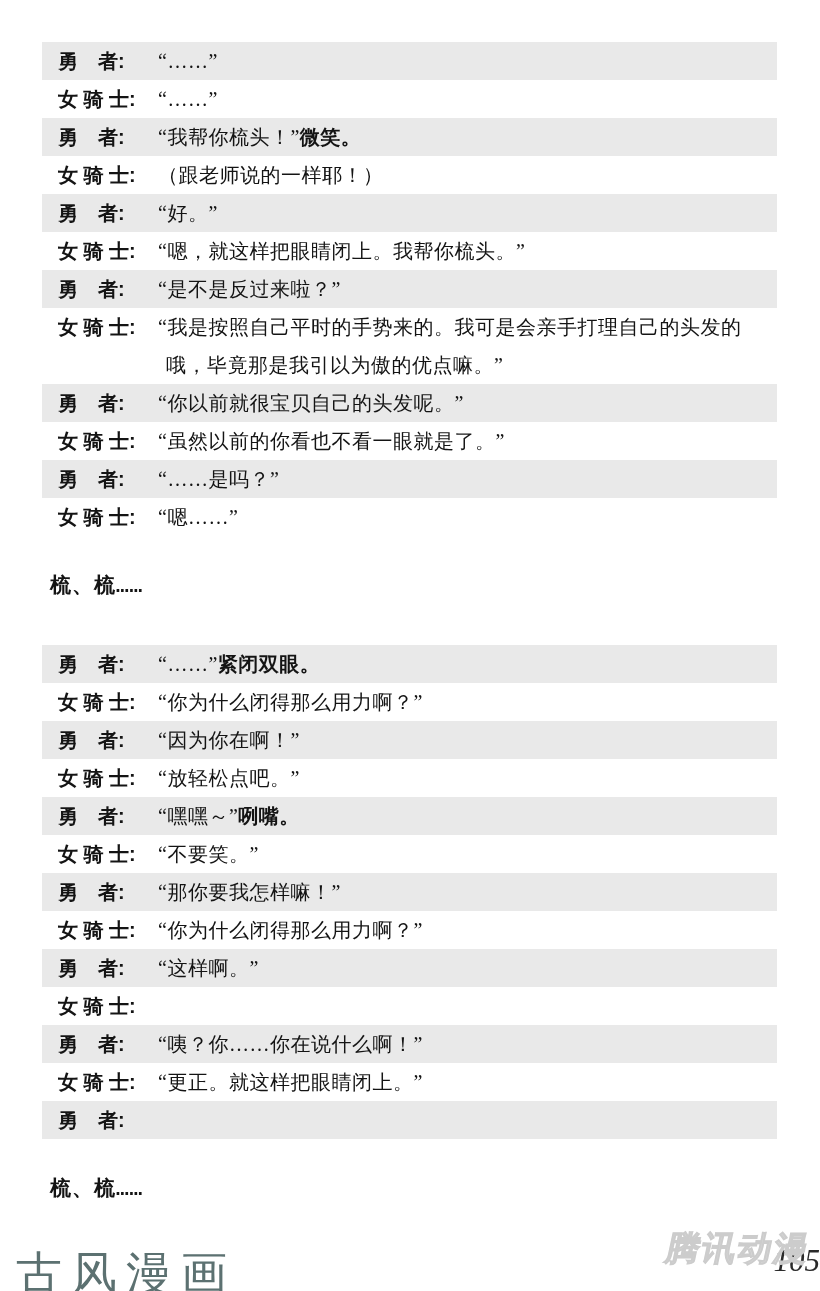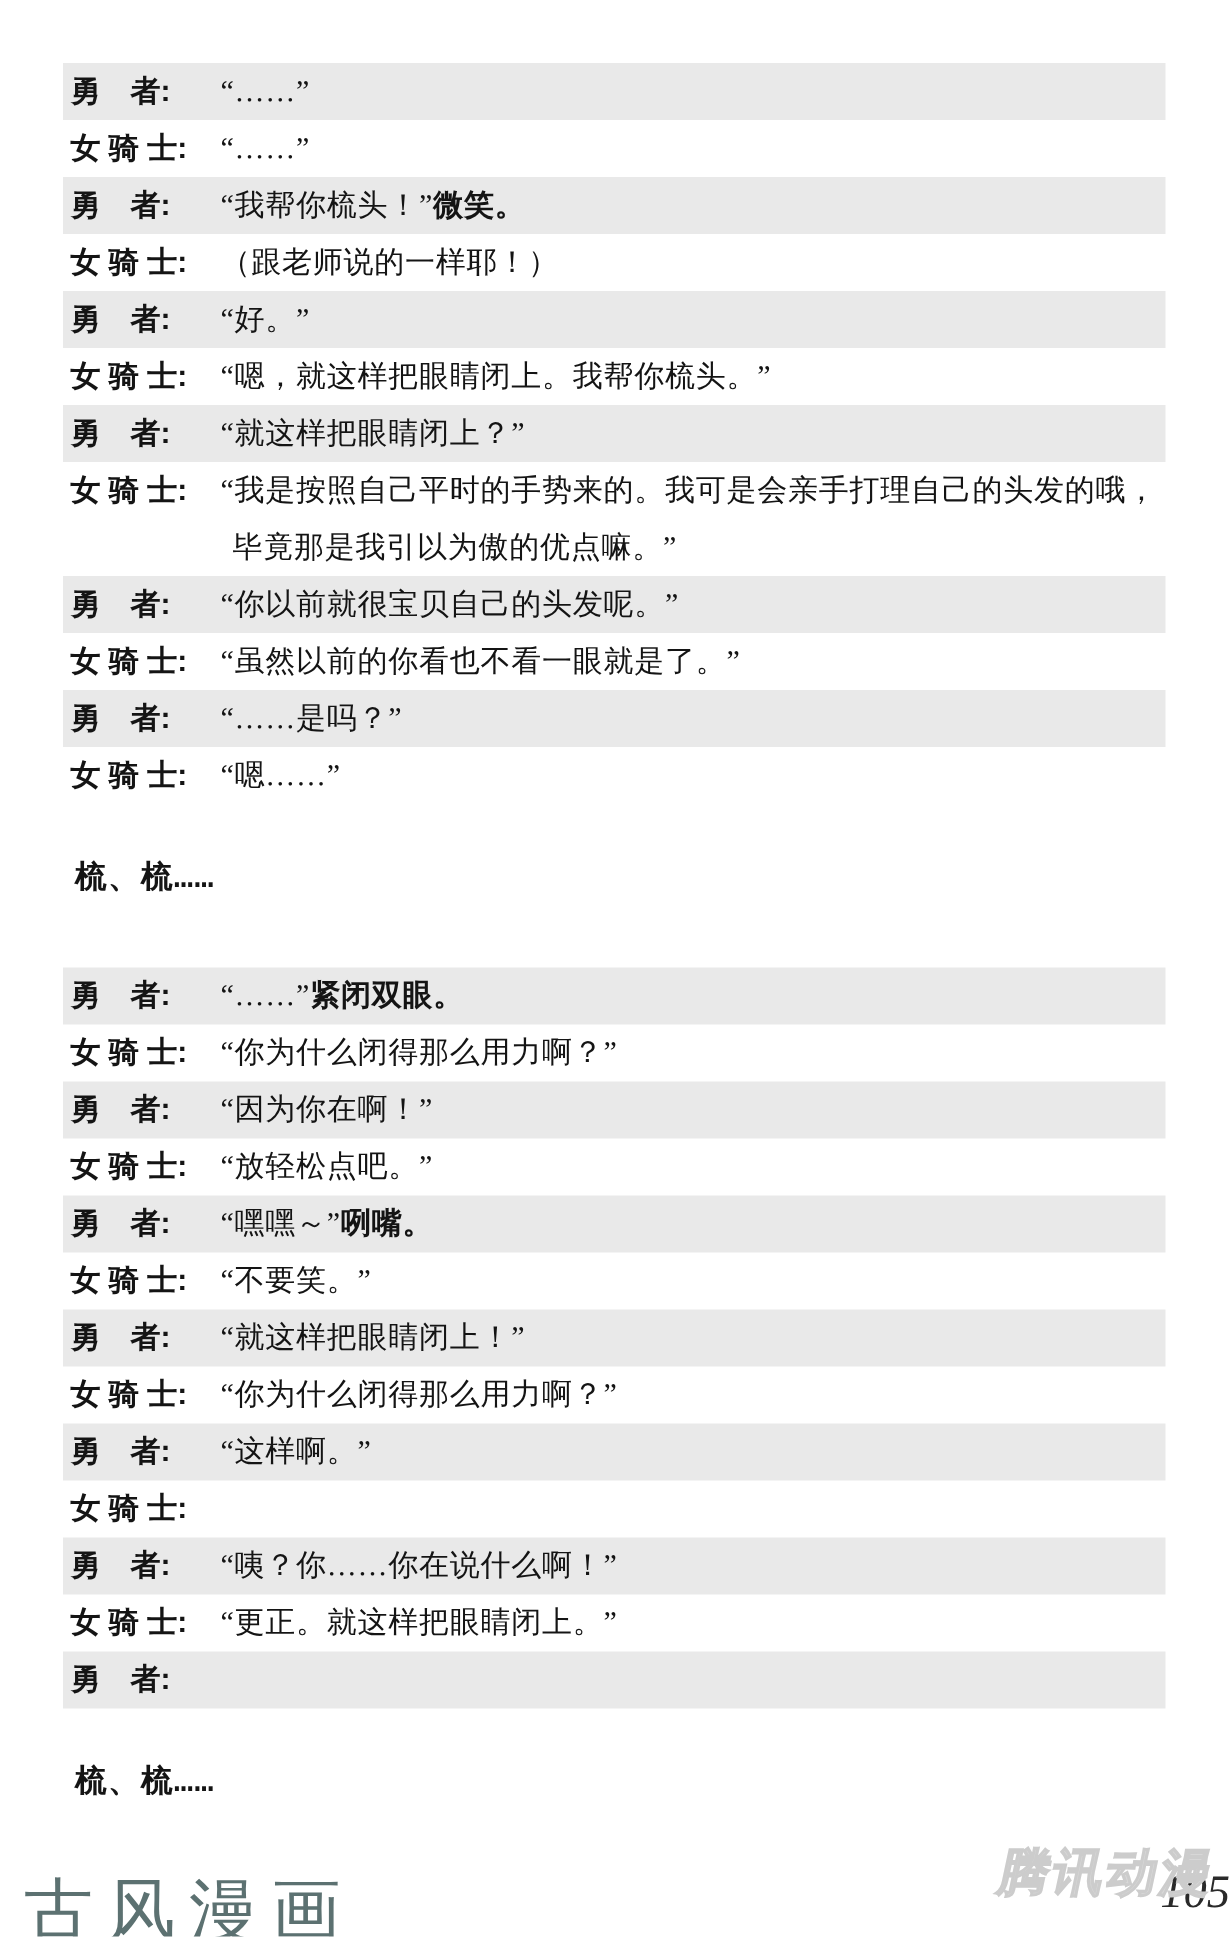--- a/index.html
+++ b/index.html
@@ -19,21 +19,21 @@
   .row {
     margin: 0 43px 0 42px;
     display: flex;
     align-items: flex-start;
     min-height: 38px;
     line-height: 38px;
   }
   .row.shaded { background: var(--row-shaded-bg, #e9e9e9); }
   .speaker {
     flex: 0 0 100px;
-    padding-left: 5px;
+    padding-left: 16px;
     font-weight: bold;
     font-size: 20px;
     white-space: pre;
     font-family: "Liberation Sans", sans-serif;
   }
   .text {
     flex: 1;
     font-size: 20px;
     font-family: "Liberation Serif", serif;
     padding-left: 8px;
@@ -111,21 +111,21 @@
       <div class="row shaded">
         <span class="speaker">勇　者:</span>
         <span class="text"><span>“好。”</span></span>
       </div>
       <div class="row">
         <span class="speaker">女 骑 士:</span>
         <span class="text"><span>“嗯，就这样把眼睛闭上。我帮你梳头。”</span></span>
       </div>
       <div class="row shaded">
         <span class="speaker">勇　者:</span>
-        <span class="text"><span>“就这样把眼睛闭上？”</span></span>
+        <span class="text"><span>“是不是反过来啦？”</span></span>
       </div>
       <div class="row">
         <span class="speaker">女 骑 士:</span>
         <span class="text"><span>“我是按照自己平时的手势来的。我可是会亲手打理自己的头发的哦，毕竟那是我引以为傲的优点嘛。”</span></span>
       </div>
       <div class="row shaded">
         <span class="speaker">勇　者:</span>
         <span class="text"><span>“你以前就很宝贝自己的头发呢。”</span></span>
       </div>
       <div class="row">
@@ -160,21 +160,21 @@
       <div class="row shaded">
         <span class="speaker">勇　者:</span>
         <span class="text"><span>“嘿嘿～”</span><span class="seg-b">咧嘴。</span></span>
       </div>
       <div class="row">
         <span class="speaker">女 骑 士:</span>
         <span class="text"><span>“不要笑。”</span></span>
       </div>
       <div class="row shaded">
         <span class="speaker">勇　者:</span>
-        <span class="text"><span>“就这样把眼睛闭上！”</span></span>
+        <span class="text"><span>“那你要我怎样嘛！”</span></span>
       </div>
       <div class="row">
         <span class="speaker">女 骑 士:</span>
         <span class="text"><span>“你为什么闭得那么用力啊？”</span></span>
       </div>
       <div class="row shaded">
         <span class="speaker">勇　者:</span>
         <span class="text"><span>“这样啊。”</span></span>
       </div>
       <div class="row">

